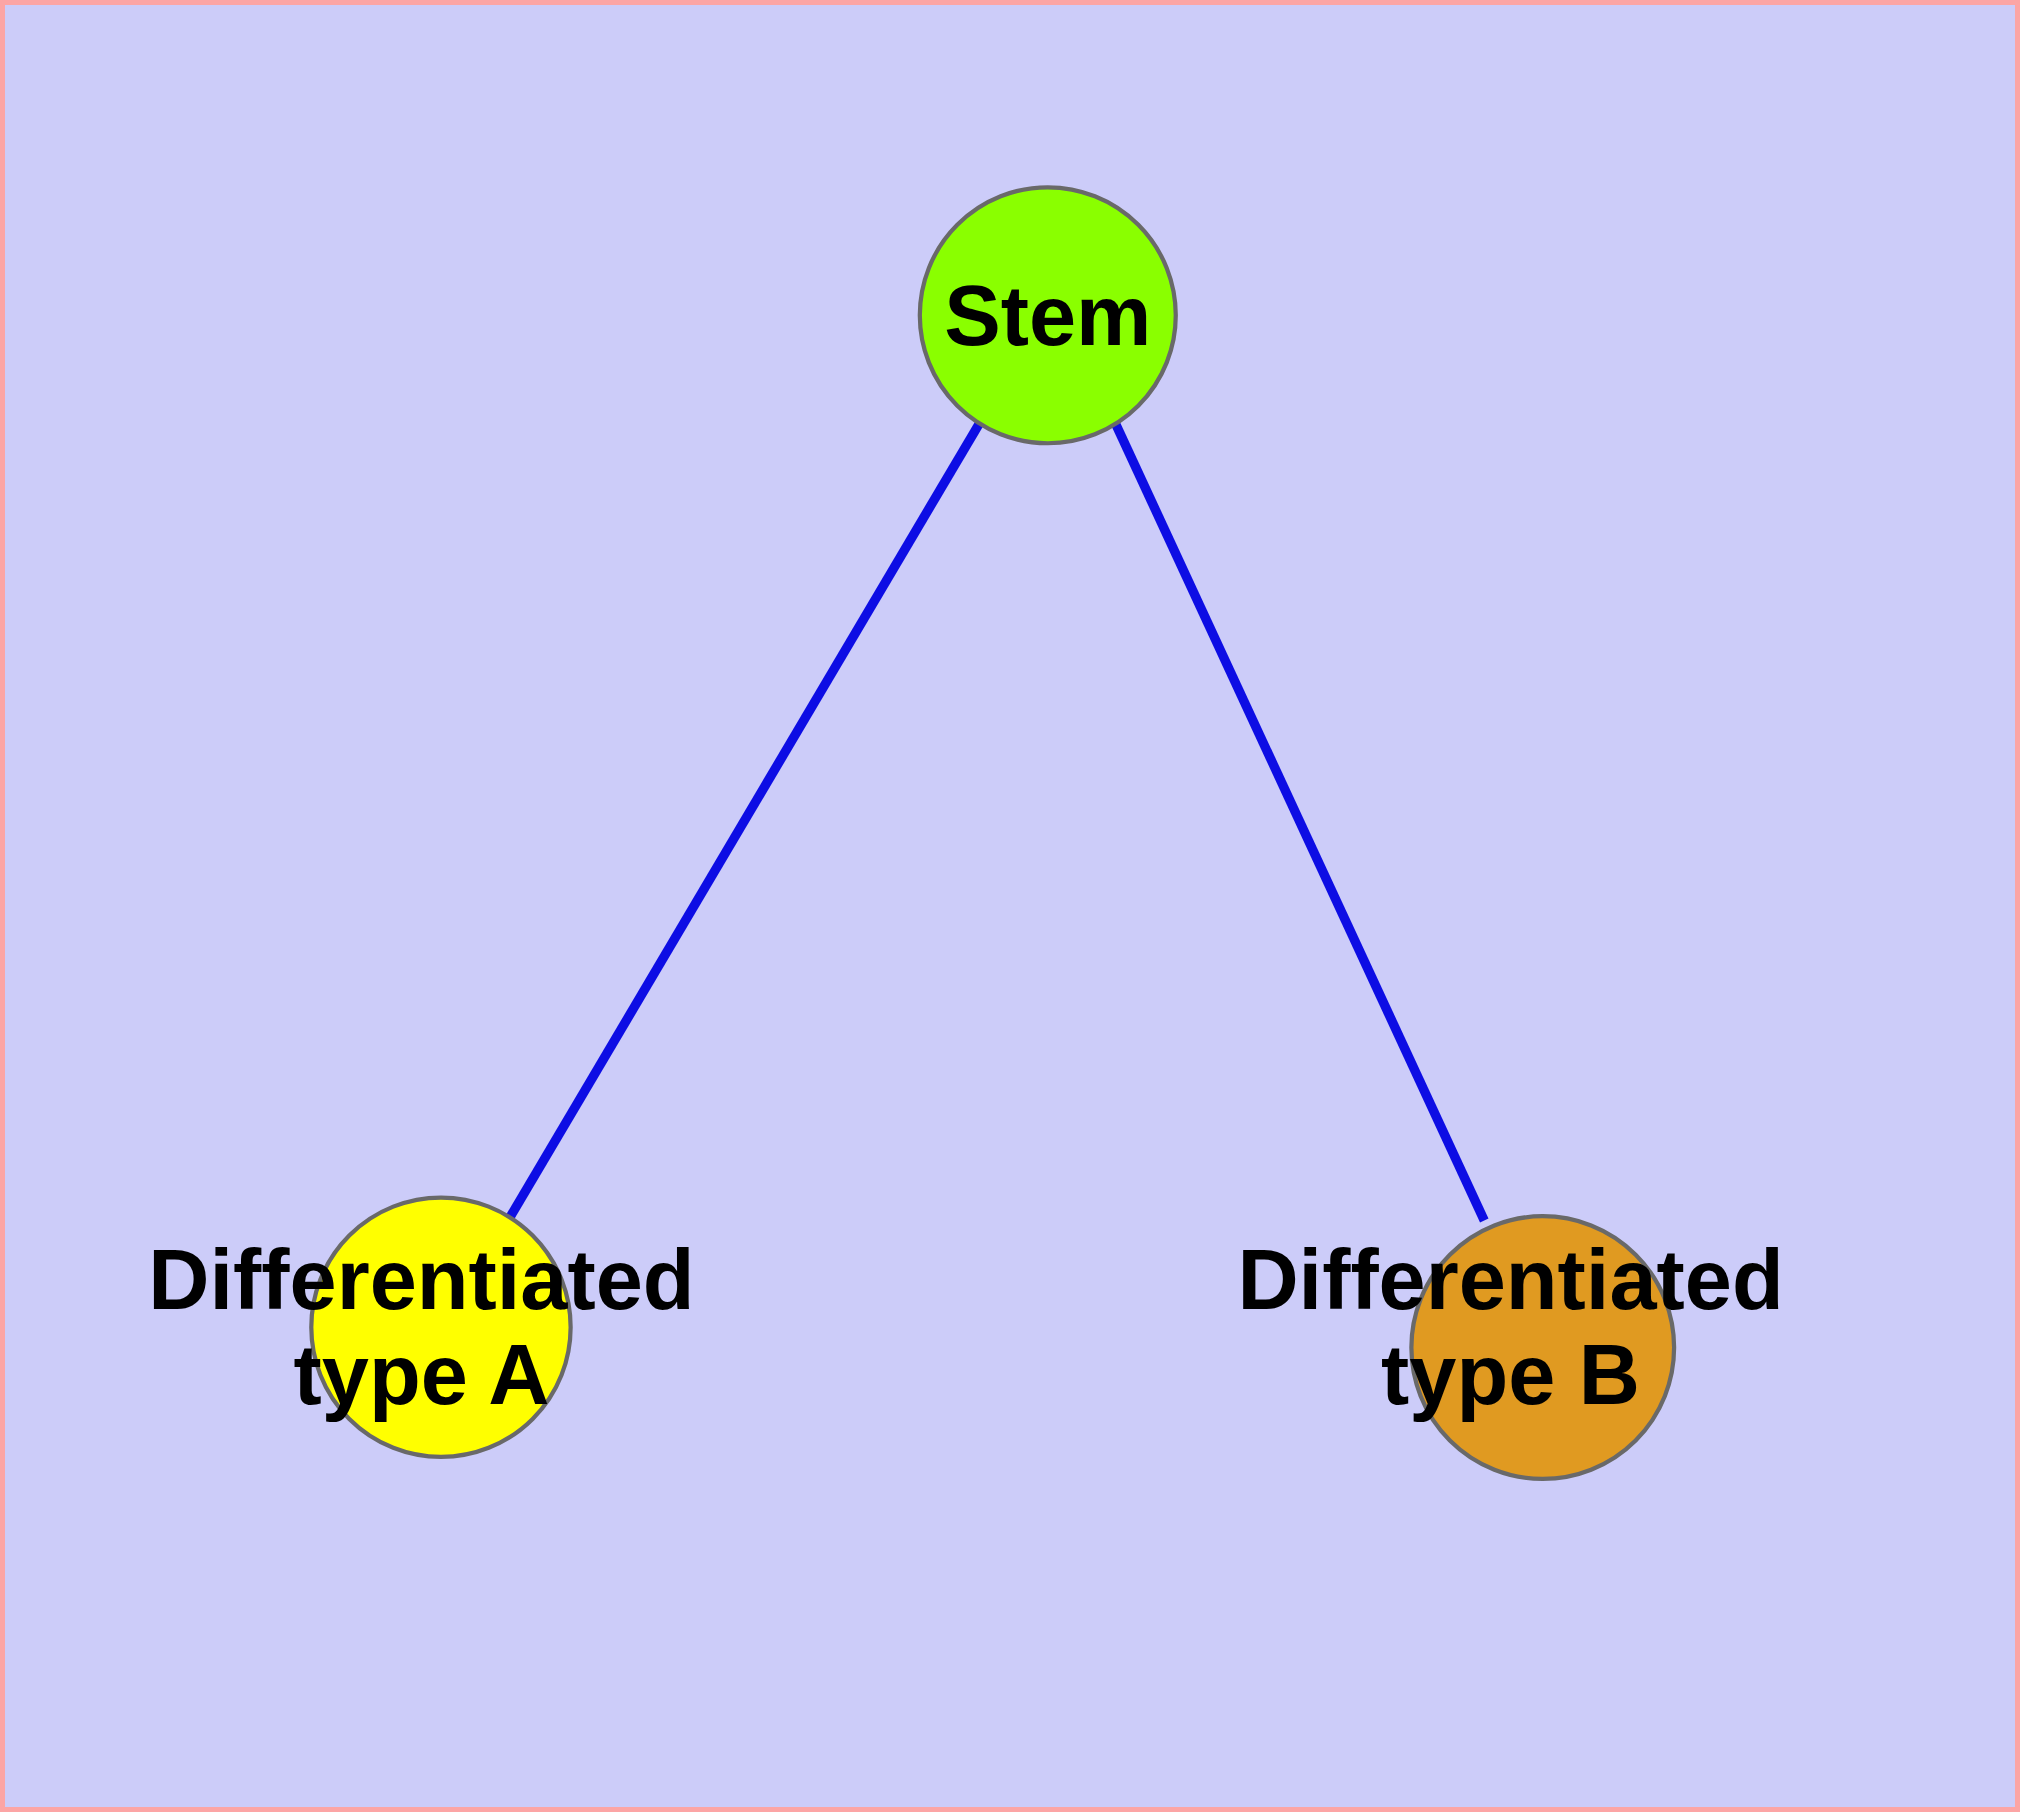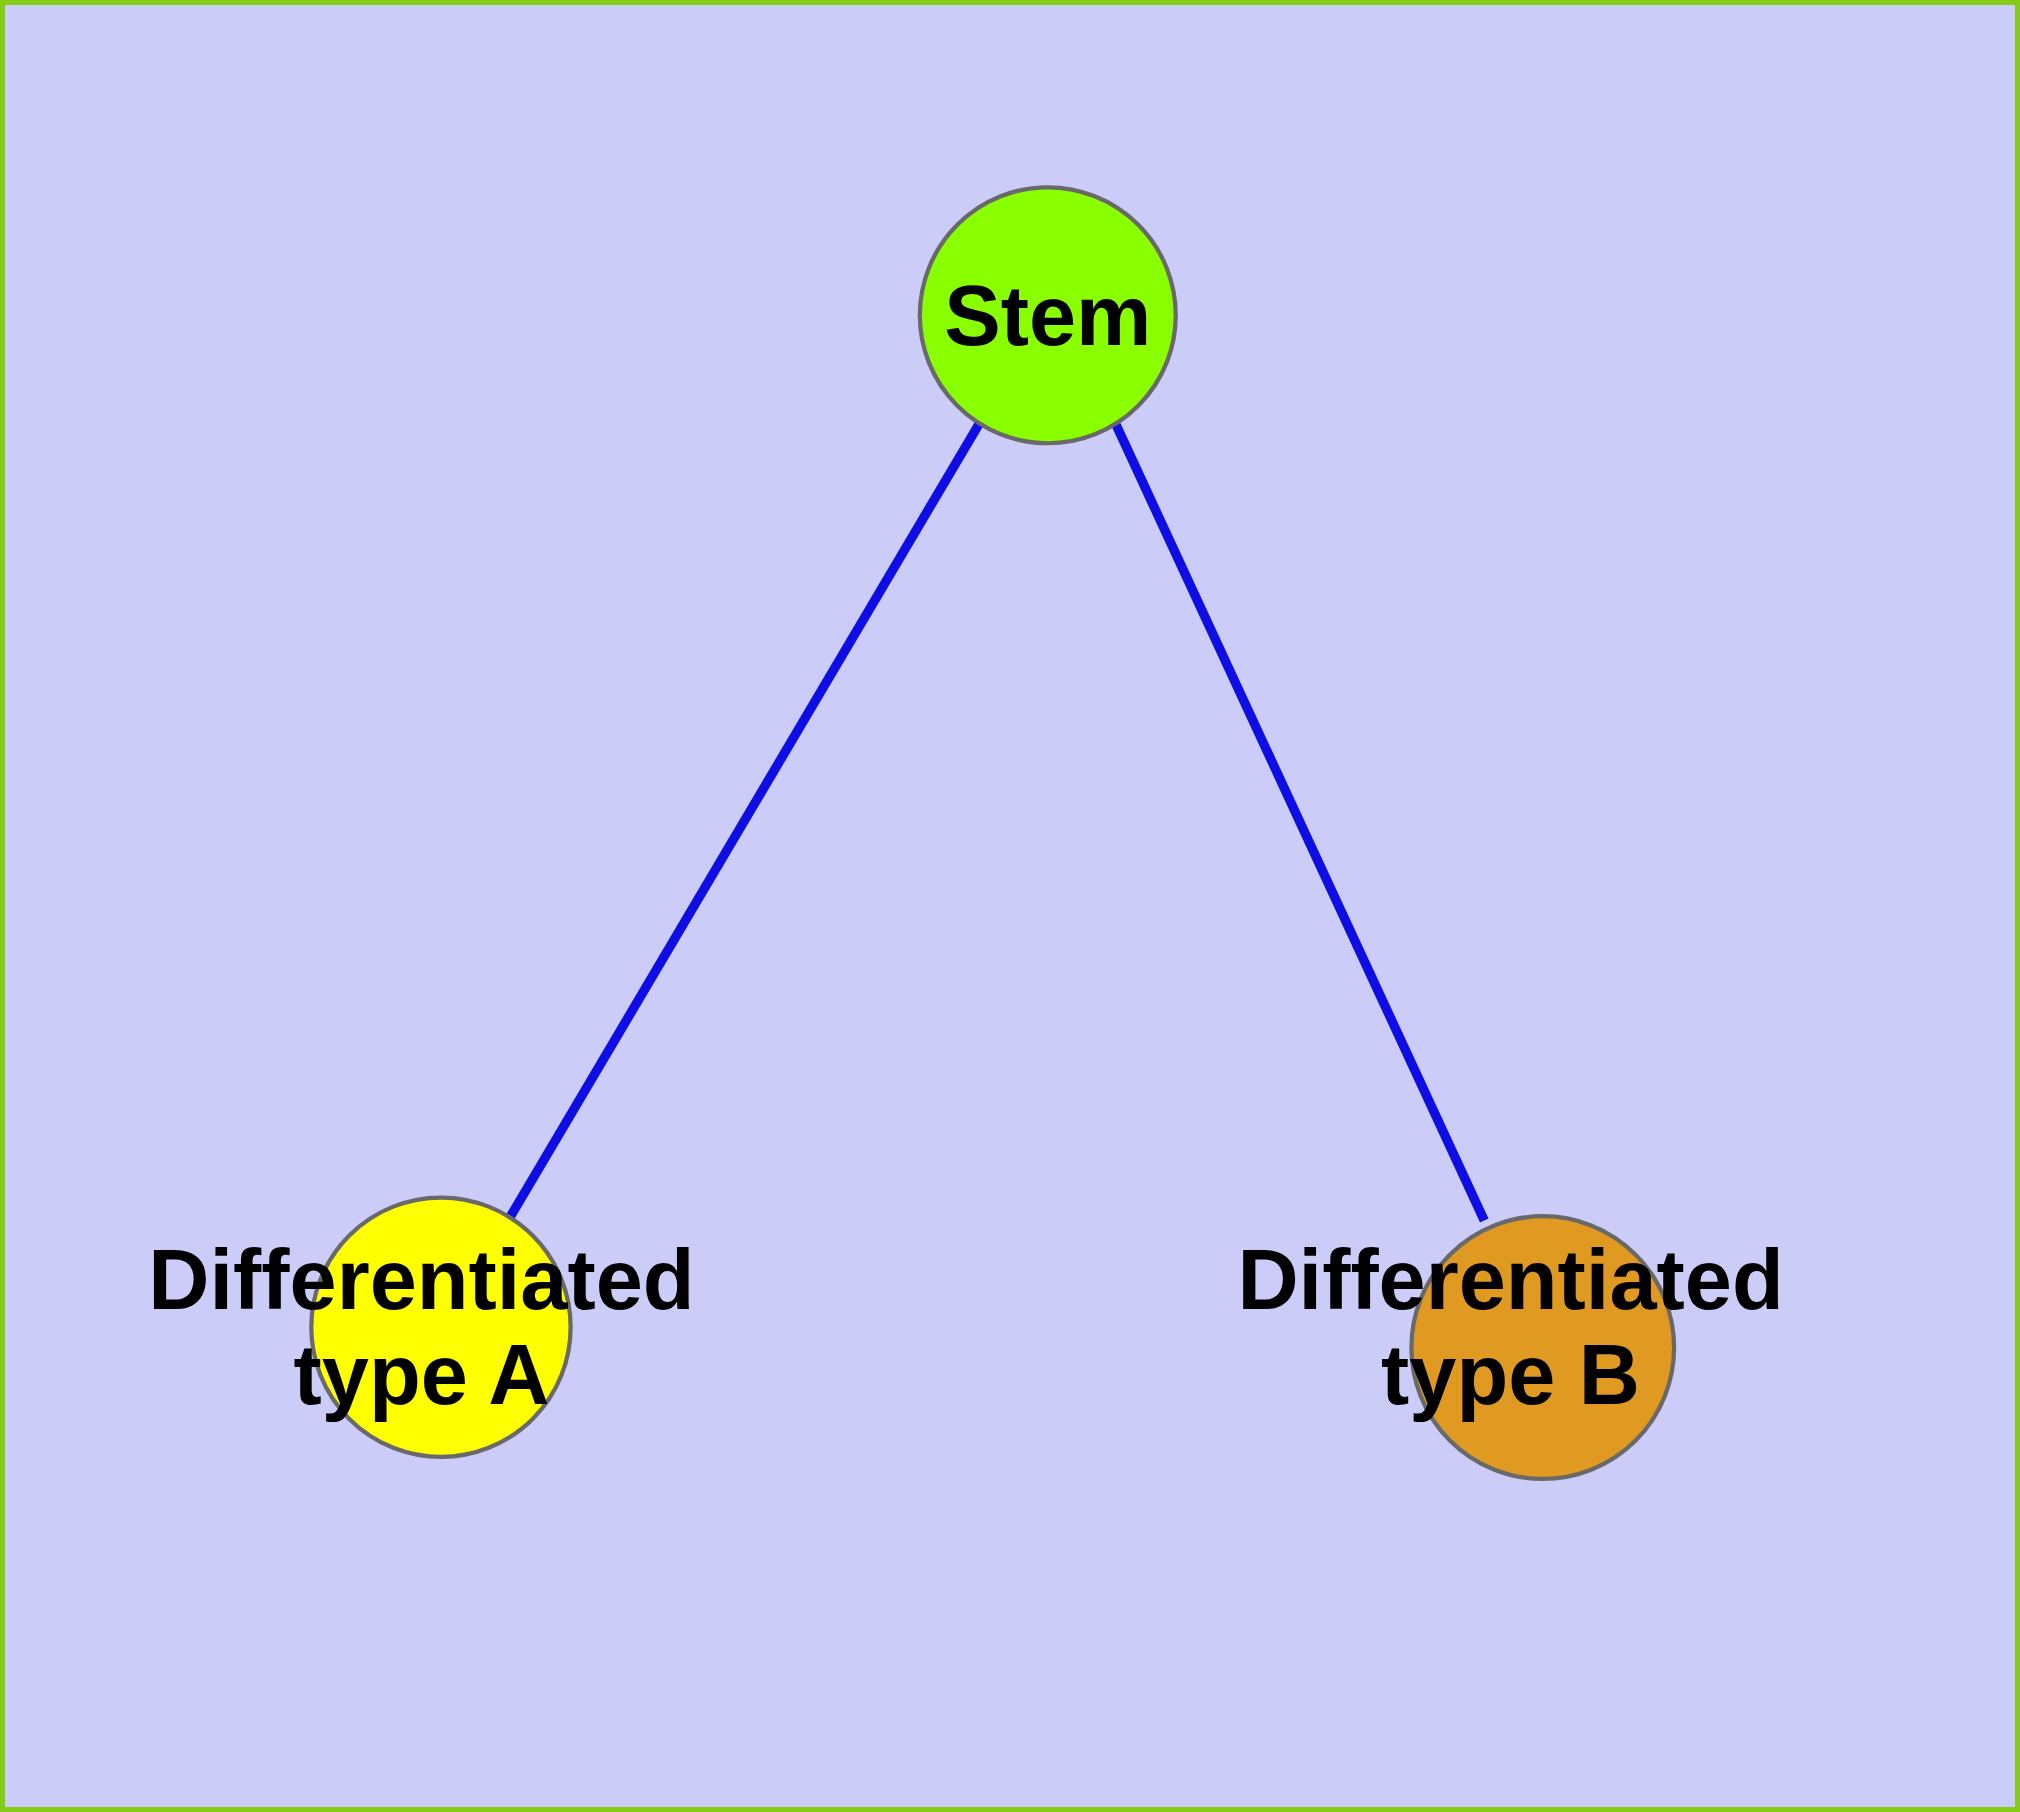--- a/index.html
+++ b/index.html
@@ -33,21 +33,21 @@
   .node-label {
     font-weight: bold;
     fill: #000000;
     text-anchor: middle;
     font-family: "Liberation Sans", sans-serif;
   }
 </style>
 </head>
 <body>
 
-<div id="canvas" style="background: #84cc16;">
+<div id="canvas" style="background: #fca5a5;">
 
   <div id="plot-background" style="background: rgb(204, 204, 249);"></div>
 
   <svg id="graph-svg" viewBox="0 0 2384 2138">
 
     <g>
       <line x1="1155" y1="500" x2="601" y2="1437" stroke="#0d0de4" stroke-width="11" stroke-linecap="butt"></line>
       <line x1="1316" y1="500" x2="1751" y2="1440" stroke="#0d0de4" stroke-width="11" stroke-linecap="butt"></line>
     </g>
 

